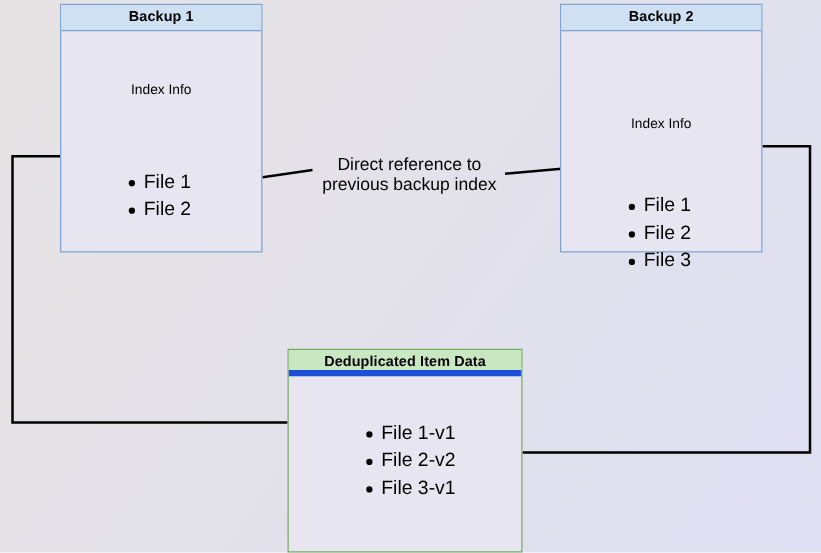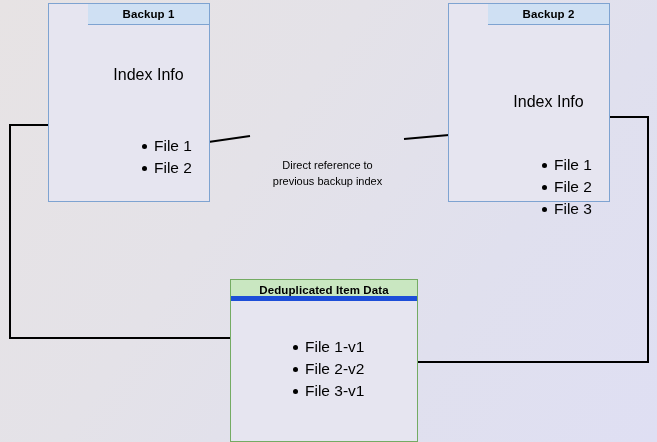--- a/index.html
+++ b/index.html
@@ -29,21 +29,20 @@
   }
   .node {
     position: absolute;
     box-sizing: border-box;
     display: flex;
     flex-direction: column;
   }
   .node-blue {
     border: 1px solid #7ea3d1;
     background: #e6e5f0;
-    padding-left: 39px;
   }
   .node-green {
     border: 1px solid #74ab63;
     background: #e6e5f0;
   }
   .node-header {
     box-sizing: border-box;
     height: 21px;
     line-height: 20px;
     text-align: center;
@@ -62,21 +61,21 @@
   }
   .node-body {
     position: relative;
     flex: 1 1 auto;
   }
   .body-title {
     position: absolute;
     left: 0;
     right: 0;
     text-align: center;
-    font-size: 16px;
+    font-size: 11px;
     color: #000;
   }
   .bullets {
     position: absolute;
     margin: 0;
     padding: 0 0 0 18px;
     list-style: none;
   }
   .bullets li {
     position: relative;
@@ -91,25 +90,24 @@
     left: -12px;
     top: 9px;
     width: 5px;
     height: 5px;
     border-radius: 50%;
     background: #000;
   }
   .edge-label {
     position: absolute;
     text-align: center;
-    font-size: 11px;
+    font-size: 14px;
     line-height: 16px;
     color: #000;
     white-space: pre-line;
-    margin-top: 34px;
   }
 </style>
 </head>
 <body>
 
 <div id="canvas">
 
   <svg class="svg-layer" viewBox="0 0 657 442">
     <defs>
       <marker id="arrowhead" markerWidth="9" markerHeight="7" refX="8.5" refY="3.5" orient="auto" markerUnits="userSpaceOnUse">

